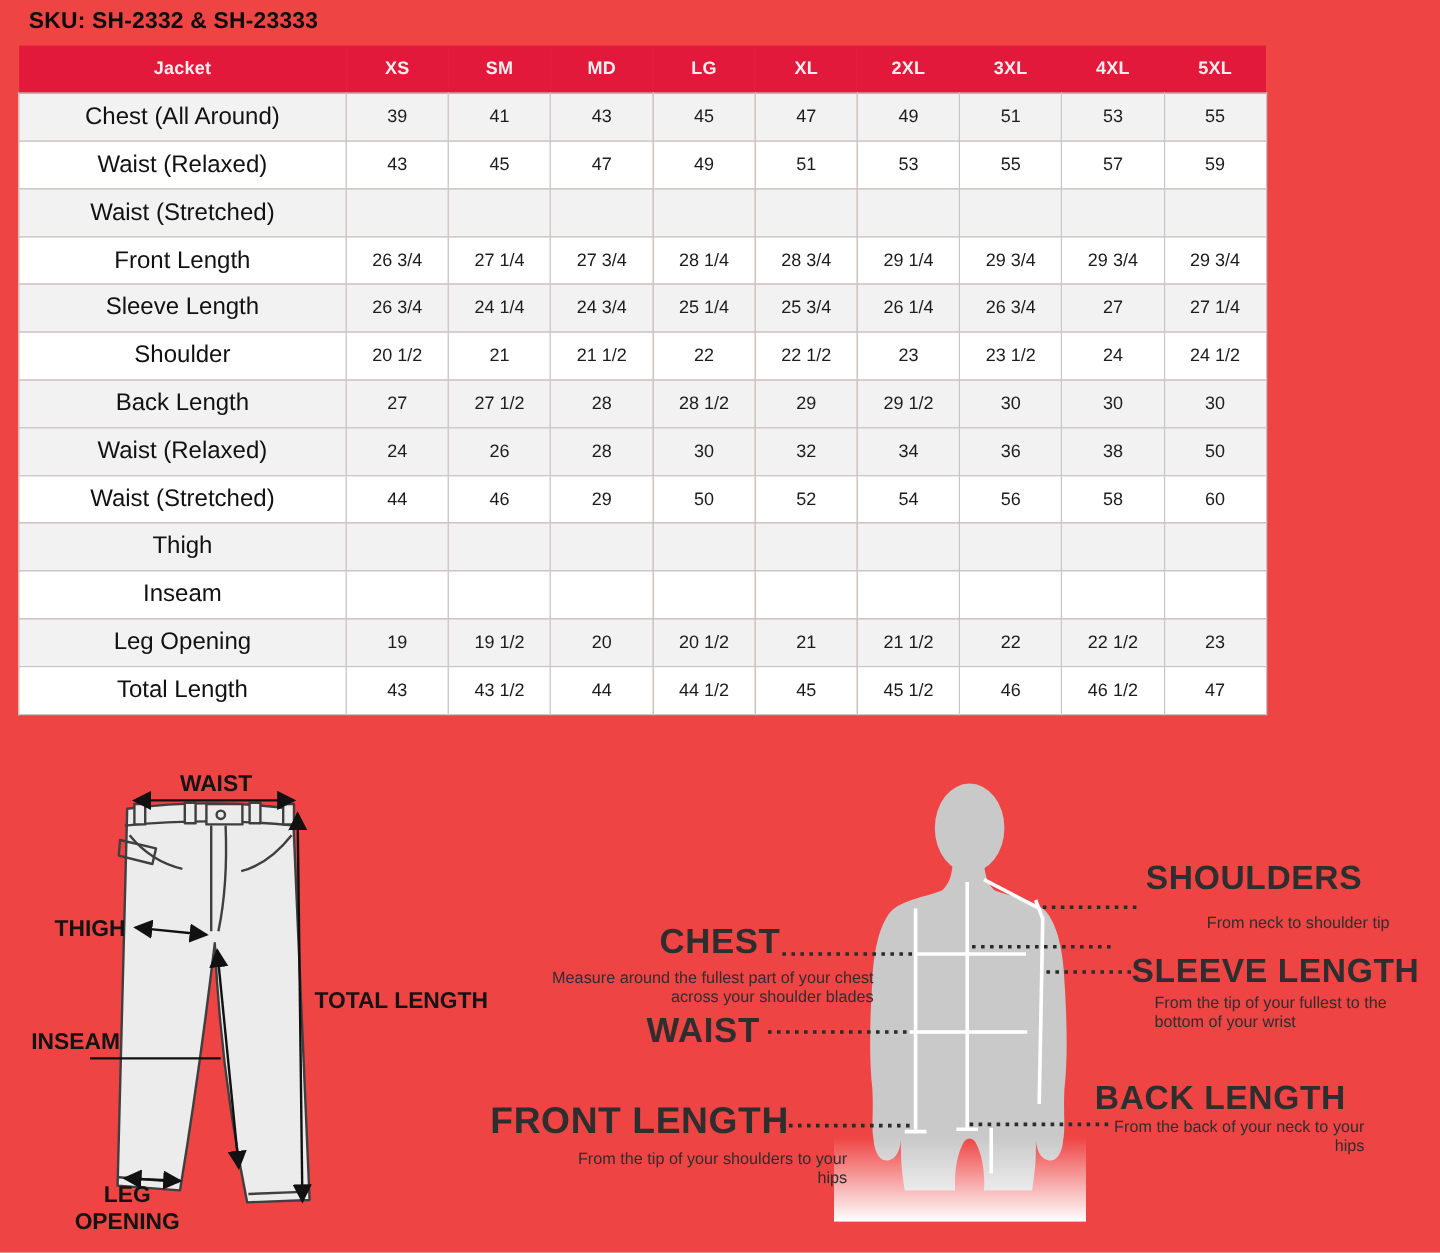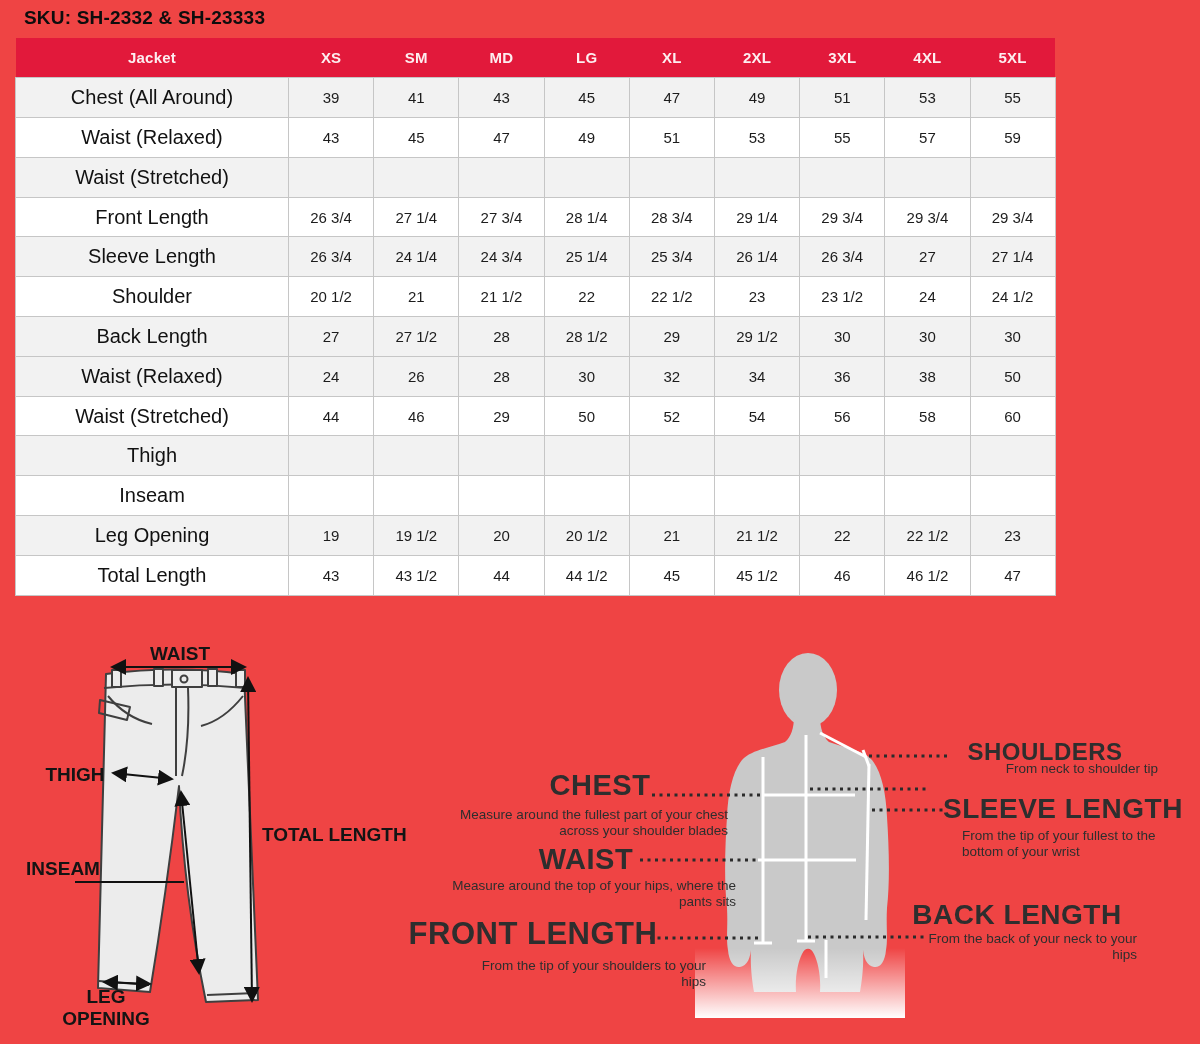--- a/index.html
+++ b/index.html
@@ -325,26 +325,25 @@
     <div class="dlab small" style="left:112px; top:3px;  width:136px;">WAIST</div>
     <div class="dlab small" style="left:36px;  top:124px; width:78px;">THIGH</div>
     <div class="dlab small" style="left:262px; top:184px; width:170px; text-align:left;">TOTAL LENGTH</div>
     <div class="dlab small" style="left:20px;  top:218px; width:86px;">INSEAM</div>
     <div class="dlab small" style="left:50px;  top:346px; width:112px; line-height:1.18;">LEG OPENING</div>
 
     <div class="big" style="left:480px; top:129px; width:240px; font-size:29px;text-align:center;">CHEST</div>
     <div class="desc" style="left:428px; top:167px; width:300px;">Measure around the fullest part of your chest across your shoulder blades</div>
 
     <div class="big" style="left:466px; top:203px; width:240px; font-size:29px;">WAIST</div>
-    <div class="desc" style="left:436px; top:238px; width:300px;">Measure around the top of your hips, where the pants sits</div>
 
     <div class="big" style="left:403px; top:276px; width:260px; font-size:31px;">FRONT LENGTH</div>
     <div class="desc" style="left:456px; top:318px; width:250px;">From the tip of your shoulders to your hips</div>
 
-    <div class="big" style="left:930px; top:98px;  width:230px; font-size:24px;">SHOULDERS</div>
+    <div class="big" style="left:930px; top:76px;  width:230px; font-size:28px;">SHOULDERS</div>
     <div class="desc" style="left:928px; top:121px; width:230px;">From neck to shoulder tip</div>
 
     <div class="big" style="left:943px; top:153px; width:257px; font-size:28px; text-align:left;">SLEEVE LENGTH</div>
     <div class="desc" style="left:962px; top:188px; width:200px; text-align:left;">From the tip of your fullest to the bottom of your wrist</div>
 
     <div class="big" style="left:902px; top:259px; width:230px; font-size:28px;">BACK LENGTH</div>
     <div class="desc" style="left:907px; top:291px; width:230px;">From the back of your neck to your hips</div>
 
   </div>
 </div>

